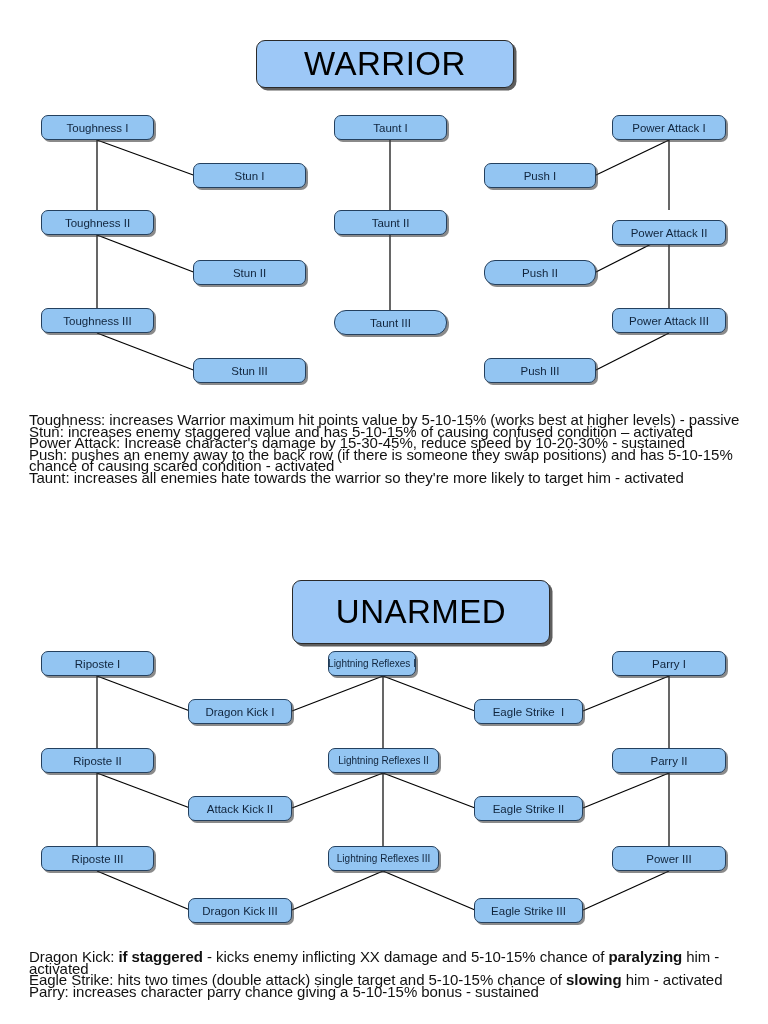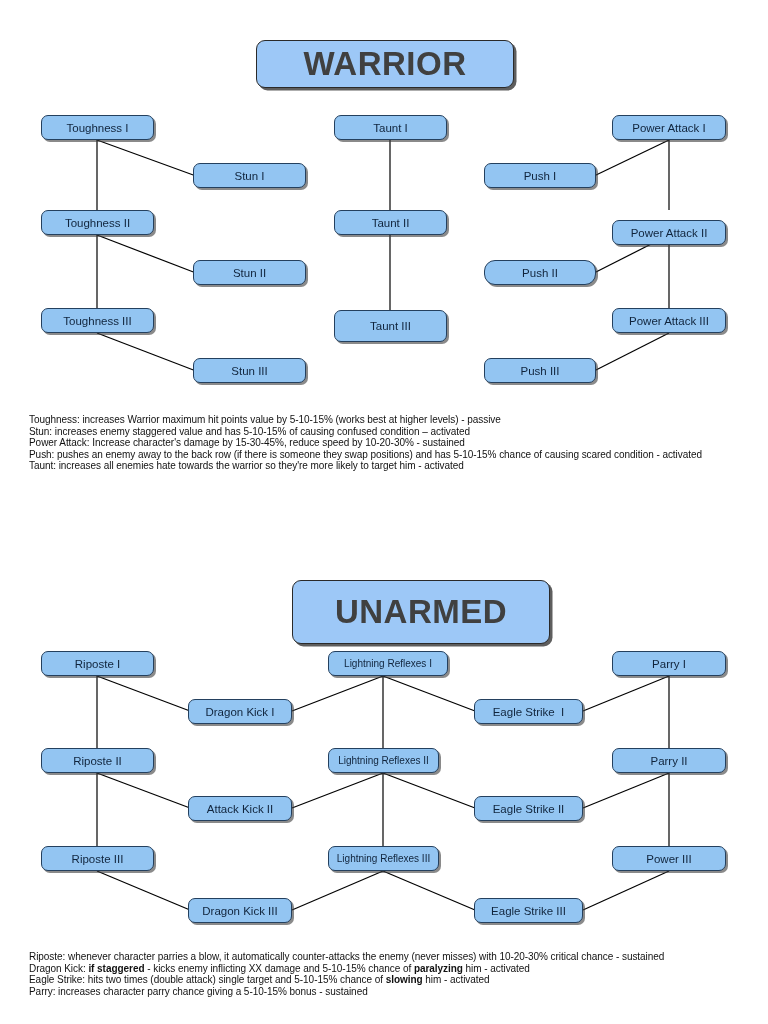--- a/index.html
+++ b/index.html
@@ -35,23 +35,23 @@
     position: absolute;
     box-sizing: border-box;
     background: #9dc8f7;
     border: 1.6px solid #2a2a2a;
     border-radius: 9px;
     box-shadow: 2.5px 2.5px 0 rgba(40,40,40,0.75);
     display: flex;
     align-items: center;
     justify-content: center;
     font-size: 33px;
-    font-weight: 700;
+    font-weight: 400;
     letter-spacing: 0.5px;
-    color: #404040;
+    color: #000000;
   }
 
   .node {
     position: absolute;
     box-sizing: border-box;
     background: #93c5f2;
     border: 1.3px solid #24405e;
     border-radius: 7px;
     box-shadow: 2px 2px 0 rgba(60,60,60,0.6);
     display: flex;
@@ -62,21 +62,21 @@
     white-space: pre;
   }
   .node.small {
     font-size: 10px;
   }
 
   .desc {
     position: absolute;
     left: 29px;
     width: 712px;
-    font-size: 10px;
+    font-size: 15px;
     line-height: 11.6px;
     color: #111111;
     letter-spacing: -0.05px;
   }
   .desc p {
     margin: 0;
     padding: 0;
   }
   .desc b {
     font-weight: bold;
@@ -114,21 +114,21 @@
   <div class="node" style="left:41px;top:115px;width:113px;height:25px;">Toughness I</div>
   <div class="node" style="left:41px;top:210px;width:113px;height:25px;">Toughness II</div>
   <div class="node" style="left:41px;top:308px;width:113px;height:25px;">Toughness III</div>
 
   <div class="node" style="left:193px;top:163px;width:113px;height:25px;">Stun I</div>
   <div class="node" style="left:193px;top:260px;width:113px;height:25px;">Stun II</div>
   <div class="node" style="left:193px;top:358px;width:113px;height:25px;">Stun III</div>
 
   <div class="node" style="left:334px;top:115px;width:113px;height:25px;">Taunt I</div>
   <div class="node" style="left:334px;top:210px;width:113px;height:25px;">Taunt II</div>
-  <div class="node" style="left:334px;top:310px;width:113px;height:32px;">Taunt III</div>
+  <div class="node" style="left:334px;top:310px;width:113px;height:25px;border-radius:12px;">Taunt III</div>
 
   <div class="node" style="left:484px;top:163px;width:112px;height:25px;">Push I</div>
   <div class="node" style="left:484px;top:260px;width:112px;height:25px;border-radius:11px;">Push II</div>
   <div class="node" style="left:484px;top:358px;width:112px;height:25px;">Push III</div>
 
   <div class="node" style="left:612px;top:115px;width:114px;height:25px;">Power Attack I</div>
   <div class="node" style="left:612px;top:210px;width:114px;height:25px;margin-top:10px;">Power Attack II</div>
   <div class="node" style="left:612px;top:308px;width:114px;height:25px;">Power Attack III</div>
 
   <div class="desc" style="top:414px;">
@@ -175,31 +175,30 @@
   </svg>
 
   <div class="node" style="left:41px;top:111px;width:113px;height:25px;">Riposte I</div>
   <div class="node" style="left:41px;top:208px;width:113px;height:25px;">Riposte II</div>
   <div class="node" style="left:41px;top:306px;width:113px;height:25px;">Riposte III</div>
 
   <div class="node" style="left:188px;top:159px;width:104px;height:25px;">Dragon Kick I</div>
   <div class="node" style="left:188px;top:256px;width:104px;height:25px;">Attack Kick II</div>
   <div class="node" style="left:188px;top:358px;width:104px;height:25px;">Dragon Kick III</div>
 
-  <div class="node small" style="left:328px;top:111px;width:120px;height:25px;">Lightning Reflexes I</div>
+  <div class="node small" style="left:328px;top:111px;width:88px;height:25px;">Lightning Reflexes I</div>
   <div class="node small" style="left:328px;top:208px;width:111px;height:25px;">Lightning Reflexes II</div>
   <div class="node small" style="left:328px;top:306px;width:111px;height:25px;">Lightning Reflexes III</div>
 
   <div class="node" style="left:474px;top:159px;width:109px;height:25px;">Eagle Strike  I</div>
   <div class="node" style="left:474px;top:256px;width:109px;height:25px;">Eagle Strike II</div>
   <div class="node" style="left:474px;top:358px;width:109px;height:25px;">Eagle Strike III</div>
 
   <div class="node" style="left:612px;top:111px;width:114px;height:25px;">Parry I</div>
   <div class="node" style="left:612px;top:208px;width:114px;height:25px;">Parry II</div>
   <div class="node" style="left:612px;top:306px;width:114px;height:25px;">Power III</div>
 
   <div class="desc" style="top:411px;">
-    <p>Riposte: whenever character parries a blow, it automatically counter-attacks the enemy (never misses) with 10-20-30% critical chance - sustained</p>
     <p><span>Dragon Kick: <b>if staggered</b> - kicks enemy inflicting XX damage and 5-10-15% chance of <b>paralyzing</b> him - activated</span></p>
     <p><span>Eagle Strike: hits two times (double attack) single target and 5-10-15% chance of <b>slowing</b> him - activated</span></p>
     <p>Parry: increases character parry chance giving a 5-10-15% bonus - sustained</p>
   </div>
 </div>
 
 </body></html>

